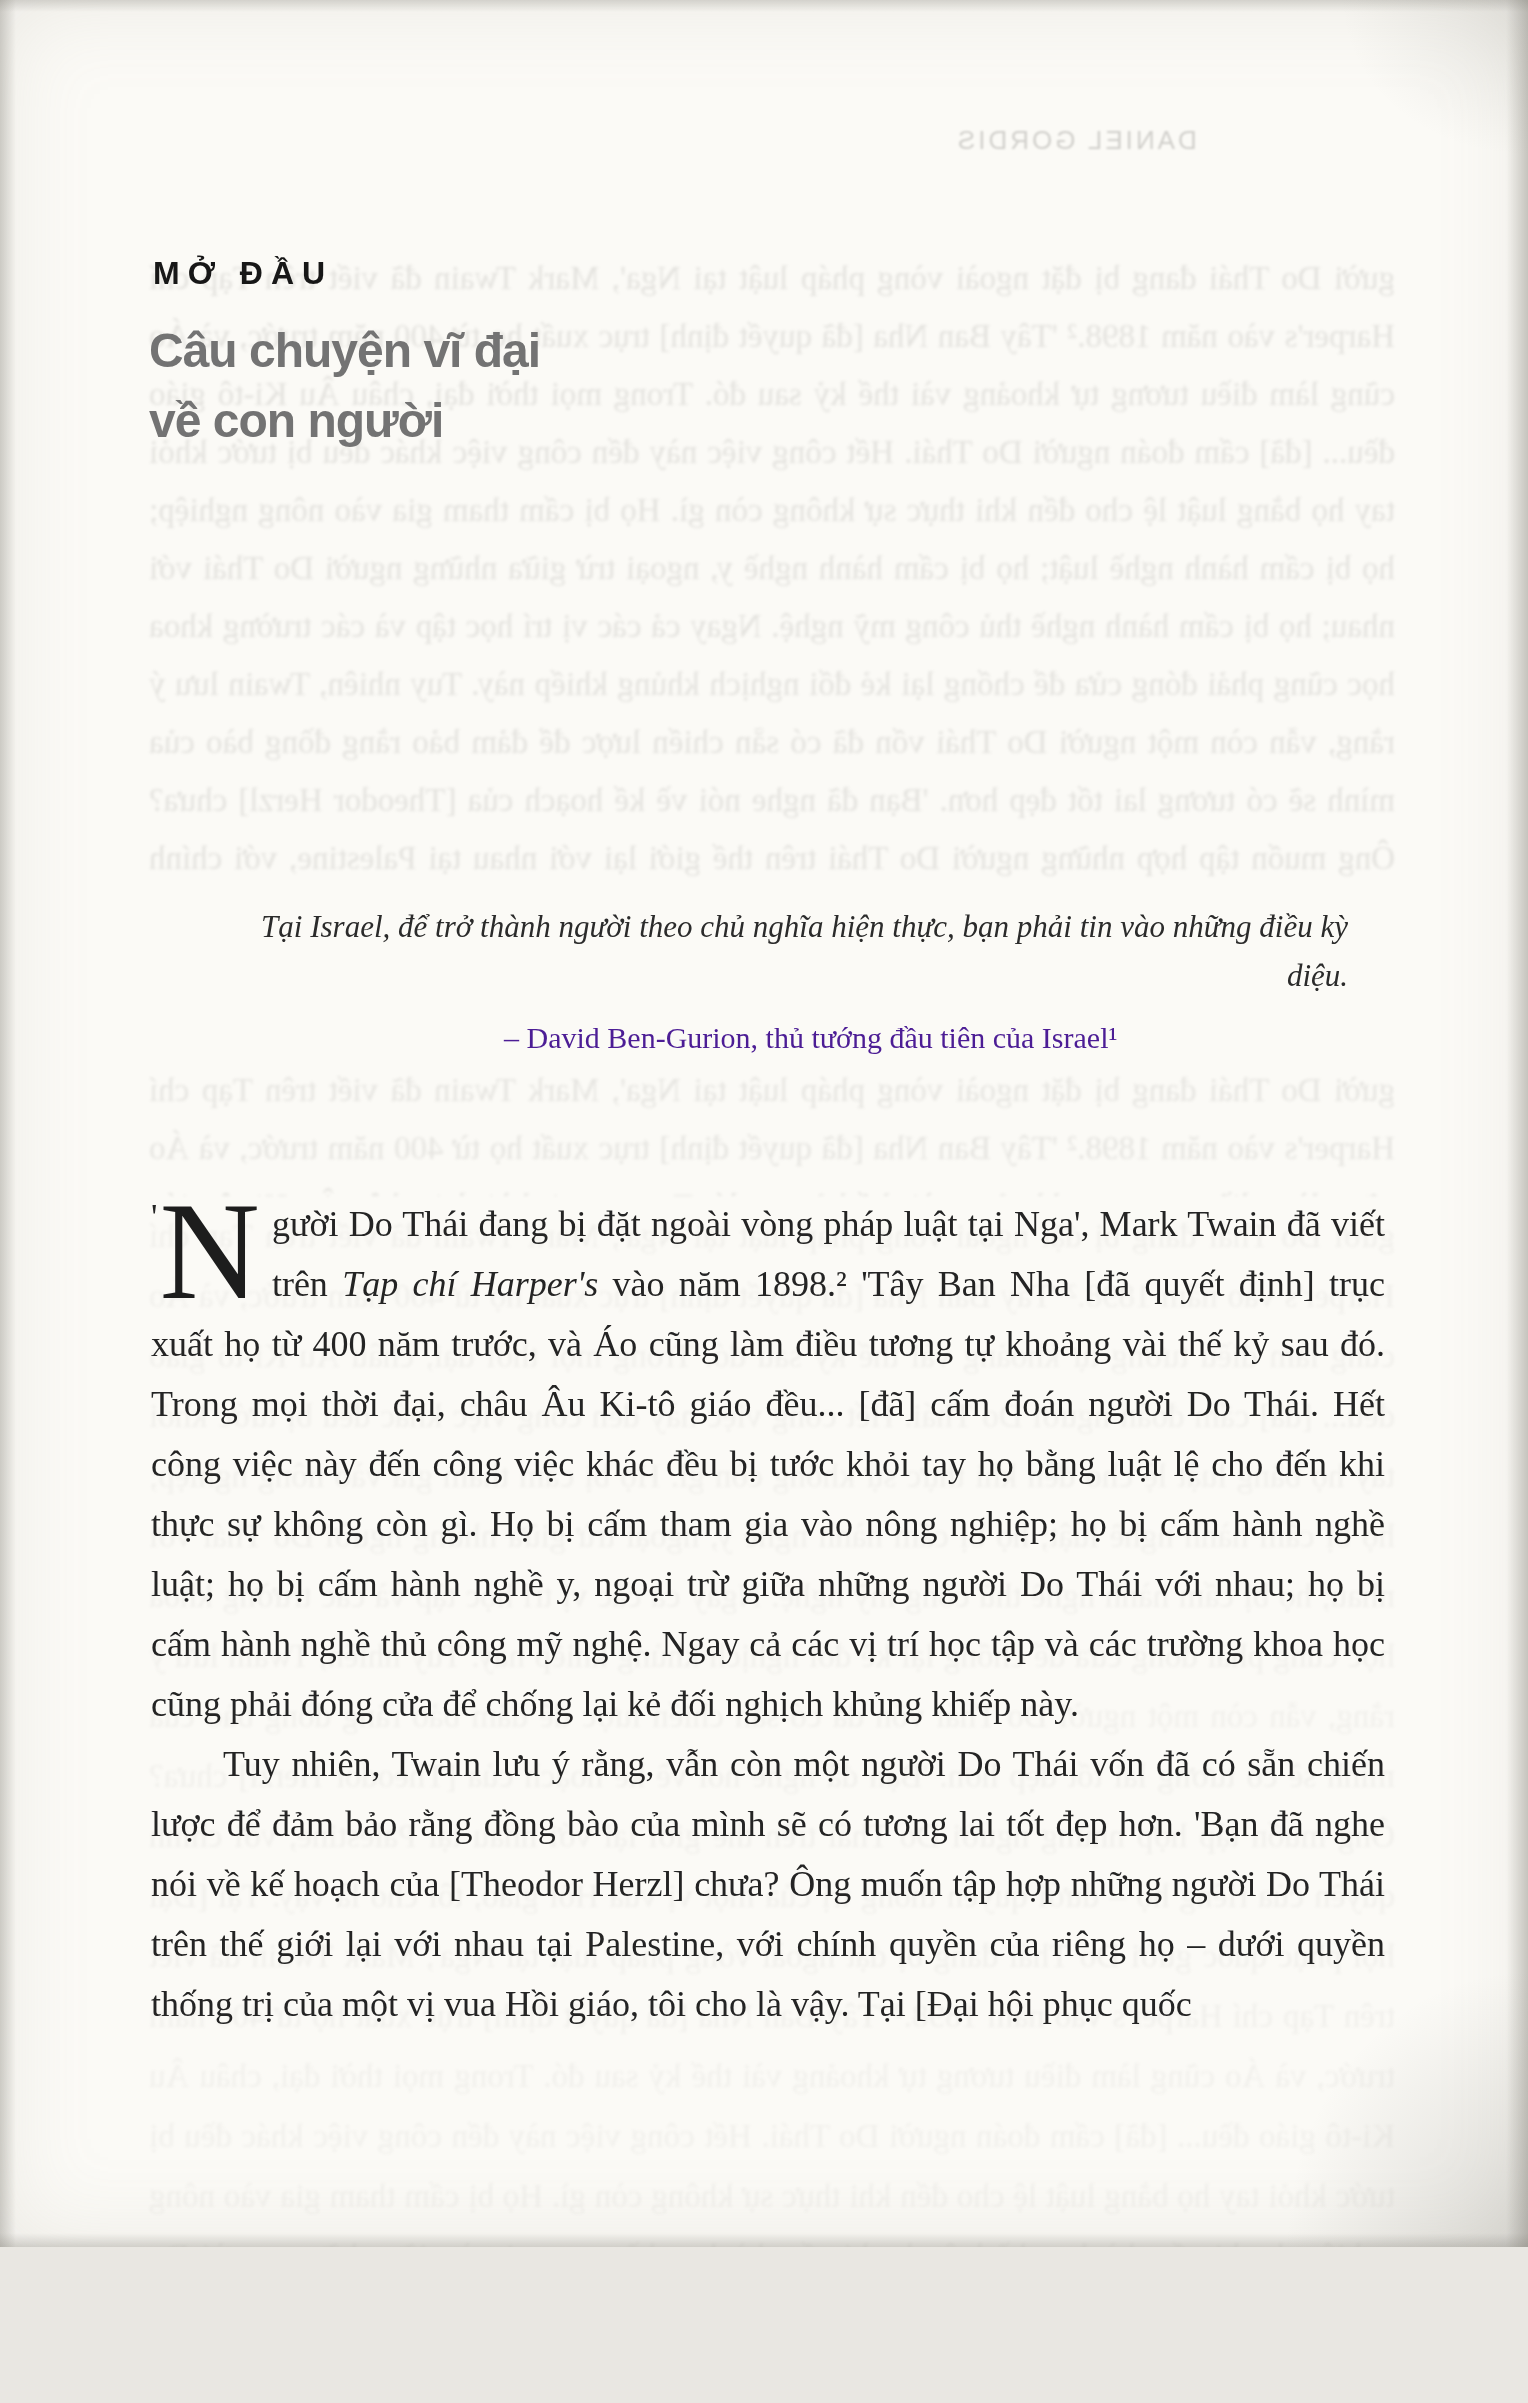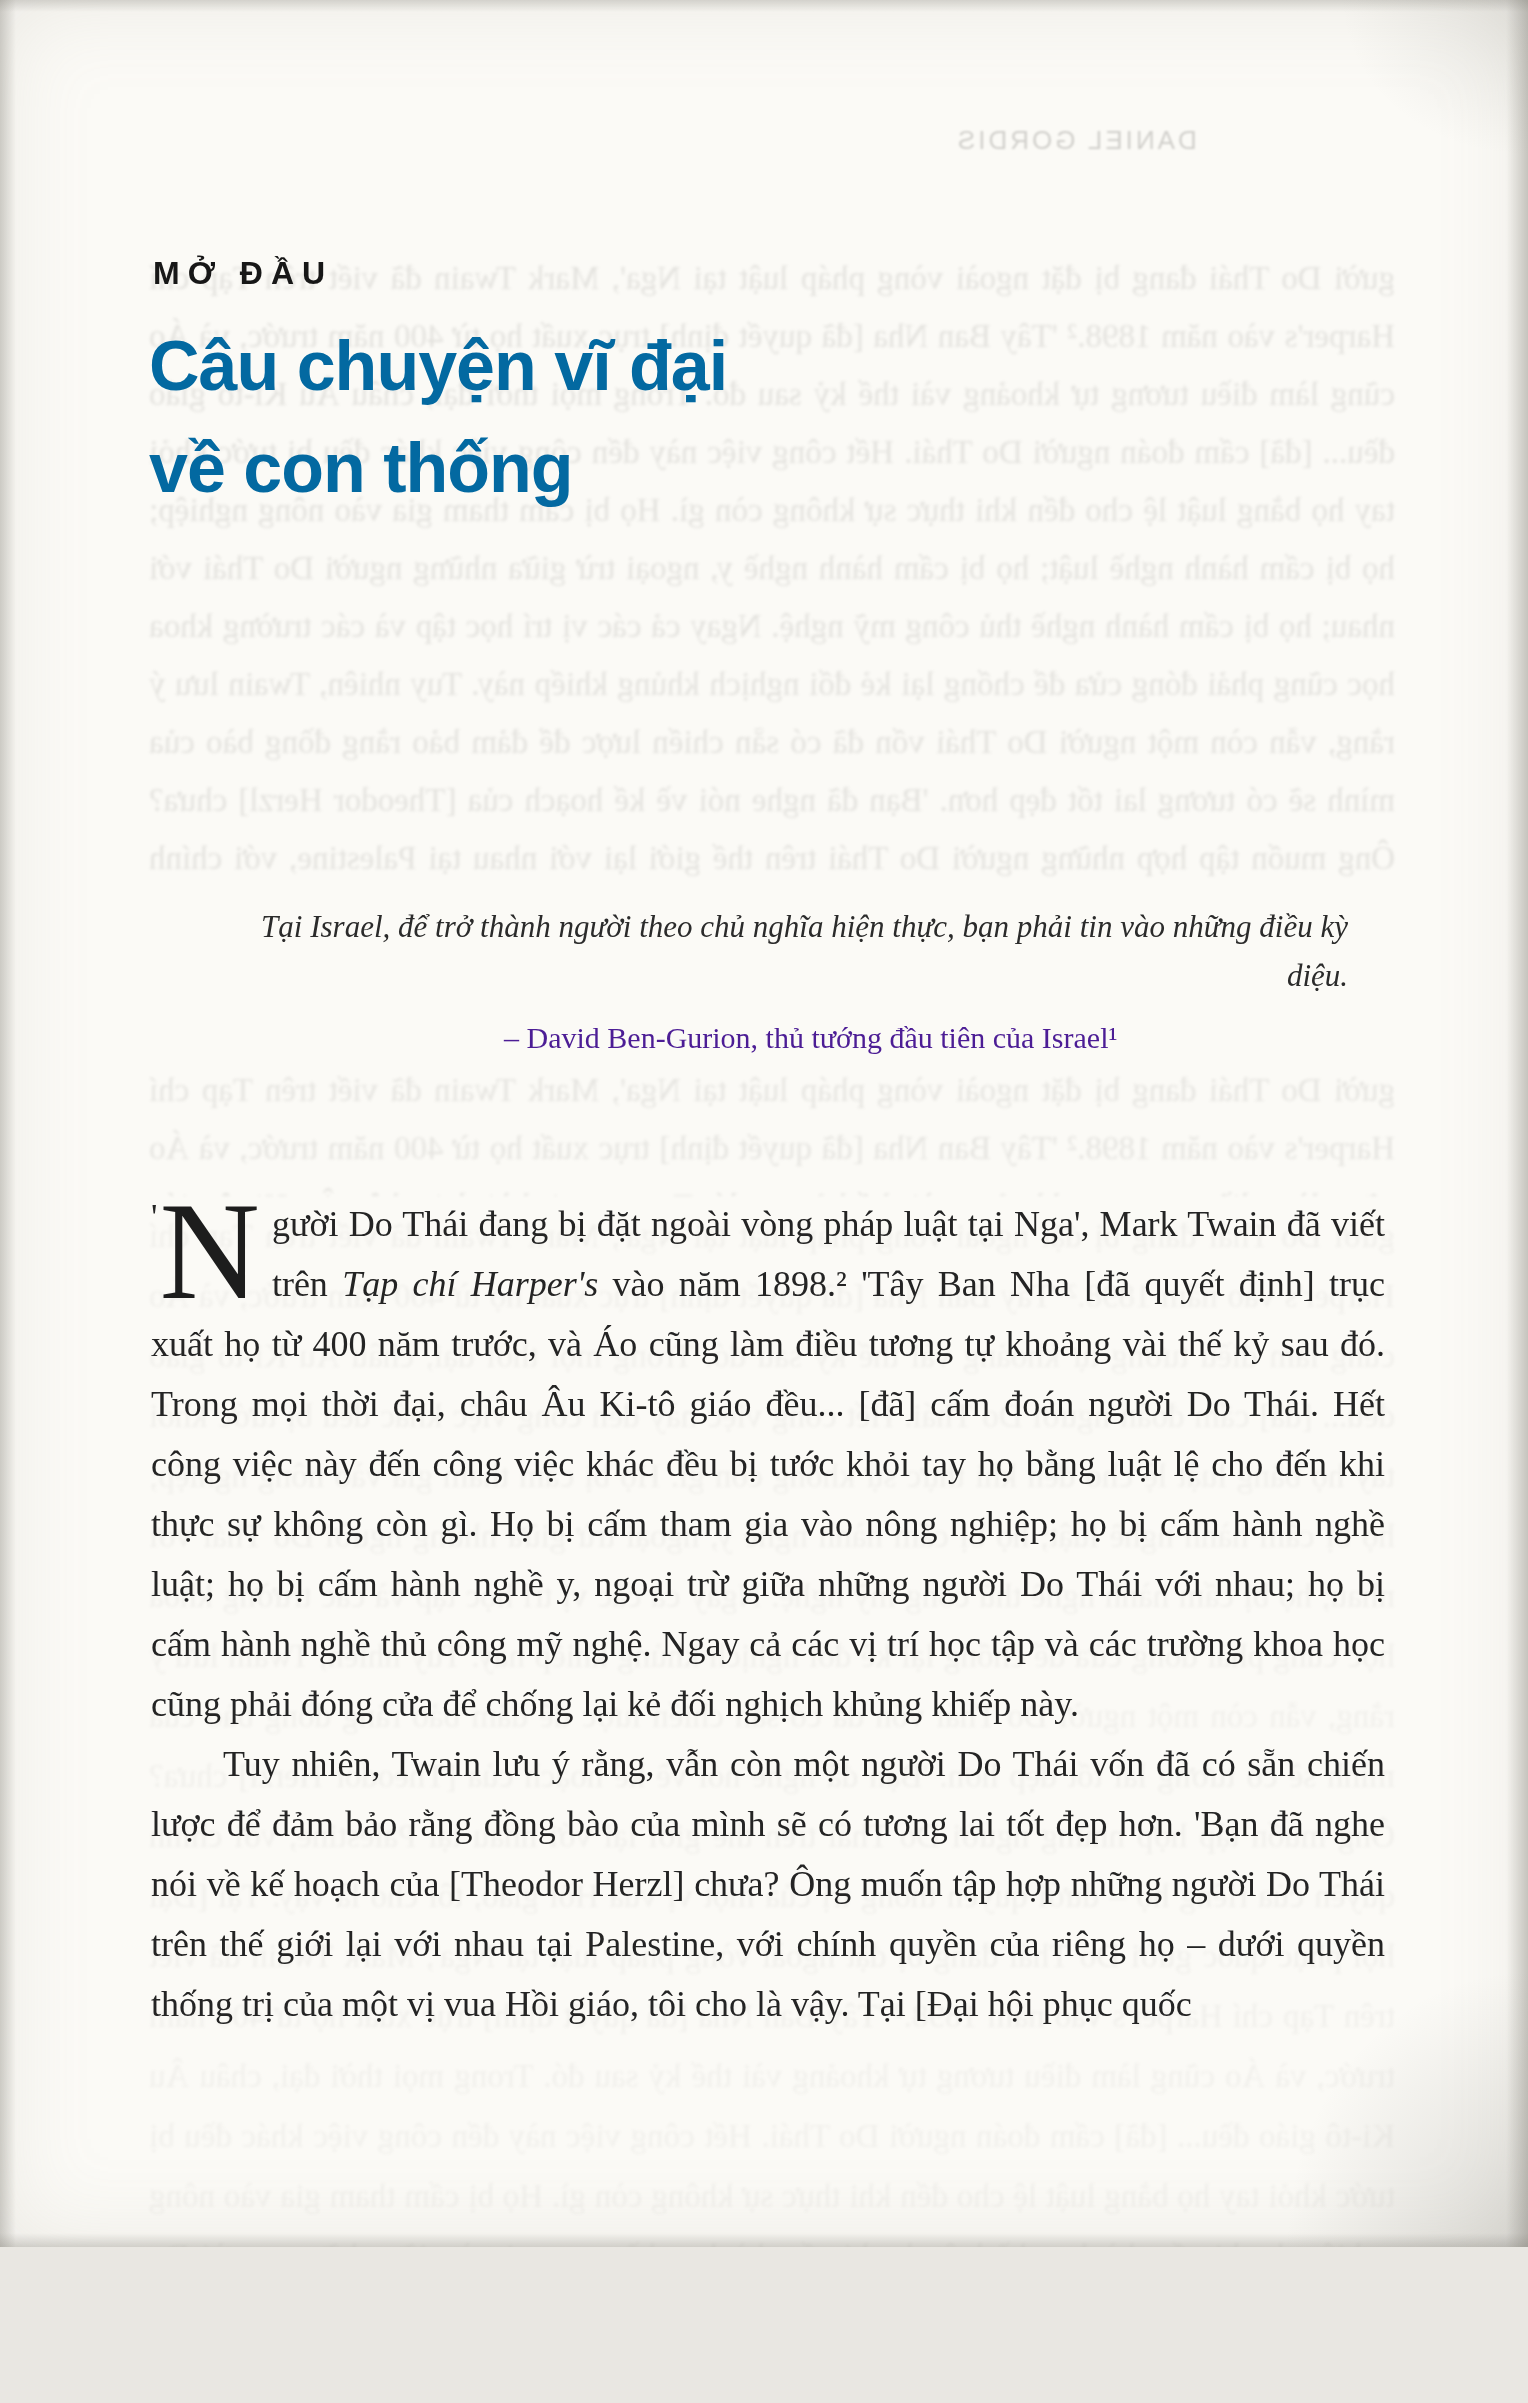--- a/index.html
+++ b/index.html
@@ -47,21 +47,21 @@
 
   
   .kicker {
     position:absolute; z-index:3; left:153px; top:255px;
     font-family:"Liberation Sans", sans-serif; font-weight:700;
     font-size:32px; letter-spacing:8px; color:#171717;
   }
   .title {
     position:absolute; z-index:3; left:149px; top:316px;
     font-family:"Liberation Sans", sans-serif; font-weight:700;
-    font-size:70px; line-height:1.45; color:#0369a1; letter-spacing:-1px;
+    font-size:48px; line-height:1.45; color:#737373; letter-spacing:-1px;
   }
   .epigraph {
     position:absolute; z-index:3; left:261px; top:903px; width:1087px;
     font-style:italic; font-size:31px; line-height:1.58; color:#2b2b2b;text-align:right;
   }
   .epigraph-attrib {
     position:absolute; z-index:3; left:504px; top:1021px;
     font-style:normal; font-size:30px; color:#4c1d95;
   }
   .body-text {
@@ -89,21 +89,21 @@
   <div class="bleed bleed-hdr">
     <span>DANIEL GORDIS</span>
   </div>
   <div class="bleed bleed-a bleed-fill">gười Do Thái đang bị đặt ngoài vòng pháp luật tại Nga', Mark Twain đã viết trên Tạp chí Harper's vào năm 1898.² 'Tây Ban Nha [đã quyết định] trục xuất họ từ 400 năm trước, và Áo cũng làm điều tương tự khoảng vài thế kỷ sau đó. Trong mọi thời đại, châu Âu Ki-tô giáo đều... [đã] cấm đoán người Do Thái. Hết công việc này đến công việc khác đều bị tước khỏi tay họ bằng luật lệ cho đến khi thực sự không còn gì. Họ bị cấm tham gia vào nông nghiệp; họ bị cấm hành nghề luật; họ bị cấm hành nghề y, ngoại trừ giữa những người Do Thái với nhau; họ bị cấm hành nghề thủ công mỹ nghệ. Ngay cả các vị trí học tập và các trường khoa học cũng phải đóng cửa để chống lại kẻ đối nghịch khủng khiếp này. Tuy nhiên, Twain lưu ý rằng, vẫn còn một người Do Thái vốn đã có sẵn chiến lược để đảm bảo rằng đồng bào của mình sẽ có tương lai tốt đẹp hơn. 'Bạn đã nghe nói về kế hoạch của [Theodor Herzl] chưa? Ông muốn tập hợp những người Do Thái trên thế giới lại với nhau tại Palestine, với chính quyền của riêng họ – dưới quyền thống trị của một vị vua Hồi giáo, tôi cho là vậy. Tại [Đại hội phục quốc gười Do Thái đang bị đặt ngoài vòng pháp luật tại Nga', Mark Twain đã viết trên Tạp chí Harper's vào năm 1898.² 'Tây Ban Nha [đã quyết định] trục xuất họ từ 400 năm trước, và Áo cũng làm điều tương tự khoảng vài thế kỷ sau đó. Trong mọi thời đại, châu Âu Ki-tô giáo đều... [đã] cấm đoán người Do Thái. Hết công việc này đến công việc khác đều bị tước khỏi tay họ bằng luật lệ cho đến khi thực sự không còn gì. Họ bị cấm tham gia vào nông nghiệp; họ bị cấm hành nghề luật; họ bị cấm hành nghề y, ngoại trừ giữa những người Do Thái với nhau; họ bị cấm hành nghề thủ công mỹ nghệ. Ngay cả các vị trí học tập và các trường khoa học cũng phải đóng cửa để chống lại kẻ đối nghịch khủng khiếp này. Tuy nhiên, Twain lưu ý rằng, vẫn còn một người Do Thái vốn đã có sẵn chiến lược để đảm bảo rằng đồng bào của mình sẽ có tương lai tốt đẹp hơn. 'Bạn đã nghe nói về kế hoạch của [Theodor Herzl] chưa? Ông muốn tập hợp những người Do Thái trên thế giới lại với nhau tại Palestine, với chính quyền của riêng họ – dưới quyền thống trị của một vị vua Hồi giáo, tôi cho là vậy. Tại [Đại hội phục quốc gười Do Thái đang bị đặt ngoài vòng pháp luật tại Nga', Mark Twain đã viết trên Tạp chí Harper's vào năm 1898.² 'Tây Ban Nha [đã quyết định] trục xuất họ từ 400 năm trước, và Áo cũng làm điều tương tự khoảng vài thế kỷ sau đó. Trong mọi thời đại, châu Âu Ki-tô giáo đều... [đã] cấm đoán người Do Thái. Hết công việc này đến công việc khác đều bị tước khỏi tay họ bằng luật lệ cho đến khi thực sự không còn gì. Họ bị cấm tham gia vào nông nghiệp; họ bị cấm hành nghề luật; họ bị cấm hành nghề y, ngoại trừ giữa những người Do Thái với nhau; họ bị cấm hành nghề thủ công mỹ nghệ. Ngay cả các vị trí học tập và các trường khoa học cũng phải đóng cửa để chống lại kẻ đối nghịch khủng khiếp này. Tuy nhiên, Twain lưu ý rằng, vẫn còn một người Do Thái vốn đã có sẵn chiến lược để đảm bảo rằng đồng bào của mình sẽ có tương lai tốt đẹp hơn. 'Bạn đã nghe nói về kế hoạch của [Theodor Herzl] chưa? Ông muốn tập hợp những người Do Thái trên thế giới lại với nhau tại Palestine, với chính quyền của riêng họ – dưới quyền thống trị của một vị vua Hồi giáo, tôi cho là vậy. Tại [Đại hội phục quốc gười Do Thái đang bị đặt ngoài vòng pháp luật tại Nga', Mark Twain đã viết trên Tạp chí Harper's vào năm 1898.² 'Tây Ban Nha [đã quyết định] trục xuất họ từ 400 năm trước, và Áo cũng làm điều tương tự khoảng vài thế kỷ sau đó. Trong mọi thời đại, châu Âu Ki-tô giáo đều... [đã] cấm đoán người Do Thái. Hết công việc này đến công việc khác đều bị tước khỏi tay họ bằng luật lệ cho đến khi thực sự không còn gì. Họ bị cấm tham gia vào nông nghiệp; họ bị cấm hành nghề luật; họ bị cấm hành nghề y, ngoại trừ giữa những người Do Thái với nhau; họ bị cấm hành nghề thủ công mỹ nghệ. Ngay cả các vị trí học tập và các trường khoa học cũng phải đóng cửa để chống lại kẻ đối nghịch khủng khiếp này. Tuy nhiên, Twain lưu ý rằng, vẫn còn một người Do Thái vốn đã có sẵn chiến lược để đảm bảo rằng đồng bào của mình sẽ có tương lai tốt đẹp hơn. 'Bạn đã nghe nói về kế hoạch của [Theodor Herzl] chưa? Ông muốn tập hợp những người Do Thái trên thế giới lại với nhau tại Palestine, với chính quyền của riêng họ – dưới quyền thống trị của một vị vua Hồi giáo, tôi cho là vậy. Tại [Đại hội phục quốc gười Do Thái đang bị đặt ngoài vòng pháp luật tại Nga', Mark Twain đã viết trên Tạp chí Harper's vào năm 1898.² 'Tây Ban Nha [đã quyết định] trục xuất họ từ 400 năm trước, và Áo cũng làm điều tương tự khoảng vài thế kỷ sau đó. Trong mọi thời đại, châu Âu Ki-tô giáo đều... [đã] cấm đoán người Do Thái. Hết công việc này đến công việc khác đều bị tước khỏi tay họ bằng luật lệ cho đến khi thực sự không còn gì. Họ bị cấm tham gia vào nông nghiệp; họ bị cấm hành nghề luật; họ bị cấm hành nghề y, ngoại trừ giữa những người Do Thái với nhau; họ bị cấm hành nghề thủ công mỹ nghệ. Ngay cả các vị trí học tập và các trường khoa học cũng phải đóng cửa để chống lại kẻ đ</div>
   <div class="bleed bleed-b bleed-fill">gười Do Thái đang bị đặt ngoài vòng pháp luật tại Nga', Mark Twain đã viết trên Tạp chí Harper's vào năm 1898.² 'Tây Ban Nha [đã quyết định] trục xuất họ từ 400 năm trước, và Áo cũng làm điều tương tự khoảng vài thế kỷ sau đó. Trong mọi thời đại, châu Âu Ki-tô giáo đều... [đã] cấm đoán người Do Thái. Hết công việc này đến công việc khác đều bị tước khỏi tay họ bằng luật lệ cho đến khi thực sự không còn gì. Họ bị cấm tham gia vào nông nghiệp; họ bị cấm hành nghề luật; họ bị cấm hành nghề y, ngoại trừ giữa những người Do Thái với nhau; họ bị cấm hành nghề thủ công mỹ nghệ. Ngay cả các vị trí học tập và các trường khoa học cũng phải đóng cửa để chống lại kẻ đối nghịch khủng khiếp này. Tuy nhiên, Twain lưu ý rằng, vẫn còn một người Do Thái vốn đã có sẵn chiến lược để đảm bảo rằng đồng bào của mình sẽ có tương lai tốt đẹp hơn. 'Bạn đã nghe nói về kế hoạch của [Theodor Herzl] chưa? Ông muốn tập hợp những người Do Thái trên thế giới lại với nhau tại Palestine, với chính quyền của riêng họ – dưới quyền thống trị của một vị vua Hồi giáo, tôi cho là vậy. Tại [Đại hội phục quốc gười Do Thái đang bị đặt ngoài vòng pháp luật tại Nga', Mark Twain đã viết trên Tạp chí Harper's vào năm 1898.² 'Tây Ban Nha [đã quyết định] trục xuất họ từ 400 năm trước, và Áo cũng làm điều tương tự khoảng vài thế kỷ sau đó. Trong mọi thời đại, châu Âu Ki-tô giáo đều... [đã] cấm đoán người Do Thái. Hết công việc này đến công việc khác đều bị tước khỏi tay họ bằng luật lệ cho đến khi thực sự không còn gì. Họ bị cấm tham gia vào nông nghiệp; họ bị cấm hành nghề luật; họ bị cấm hành nghề y, ngoại trừ giữa những người Do Thái với nhau; họ bị cấm hành nghề thủ công mỹ nghệ. Ngay cả các vị trí học tập và các trường khoa học cũng phải đóng cửa để chống lại kẻ đối nghịch khủng khiếp này. Tuy nhiên, Twain lưu ý rằng, vẫn còn một người Do Thái vốn đã có sẵn chiến lược để đảm bảo rằng đồng bào của mình sẽ có tương lai tốt đẹp hơn. 'Bạn đã nghe nói về kế hoạch của [Theodor Herzl] chưa? Ông muốn tập hợp những người Do Thái trên thế giới lại với nhau tại Palestine, với chính quyền của riêng họ – dưới quyền thống trị của một vị vua Hồi giáo, tôi cho là vậy. Tại [Đại hội phục quốc gười Do Thái đang bị đặt ngoài vòng pháp luật tại Nga', Mark Twain đã viết trên Tạp chí Harper's vào năm 1898.² 'Tây Ban Nha [đã quyết định] trục xuất họ từ 400 năm trước, và Áo cũng làm điều tương tự khoảng vài thế kỷ sau đó. Trong mọi thời đại, châu Âu Ki-tô giáo đều... [đã] cấm đoán người Do Thái. Hết công việc này đến công việc khác đều bị tước khỏi tay họ bằng luật lệ cho đến khi thực sự không còn gì. Họ bị cấm tham gia vào nông nghiệp; họ bị cấm hành nghề luật; họ bị cấm hành nghề y, ngoại trừ giữa những người Do Thái với nhau; họ bị cấm hành nghề thủ công mỹ nghệ. Ngay cả các vị trí học tập và các trường khoa học cũng phải đóng cửa để chống lại kẻ đối nghịch khủng khiếp này. Tuy nhiên, Twain lưu ý rằng, vẫn còn một người Do Thái vốn đã có sẵn chiến lược để đảm bảo rằng đồng bào của mình sẽ có tương lai tốt đẹp hơn. 'Bạn đã nghe nói về kế hoạch của [Theodor Herzl] chưa? Ông muốn tập hợp những người Do Thái trên thế giới lại với nhau tại Palestine, với chính quyền của riêng họ – dưới quyền thống trị của một vị vua Hồi giáo, tôi cho là vậy. Tại [Đại hội phục quốc gười Do Thái đang bị đặt ngoài vòng pháp luật tại Nga', Mark Twain đã viết trên Tạp chí Harper's vào năm 1898.² 'Tây Ban Nha [đã quyết định] trục xuất họ từ 400 năm trước, và Áo cũng làm điều tương tự khoảng vài thế kỷ sau đó. Trong mọi thời đại, châu Âu Ki-tô giáo đều... [đã] cấm đoán người Do Thái. Hết công việc này đến công việc khác đều bị tước khỏi tay họ bằng luật lệ cho đến khi thực sự không còn gì. Họ bị cấm tham gia vào nông nghiệp; họ bị cấm hành nghề luật; họ bị cấm hành nghề y, ngoại trừ giữa những người Do Thái với nhau; họ bị cấm hành nghề thủ công mỹ nghệ. Ngay cả các vị trí học tập và các trường khoa học cũng phải đóng cửa để chống lại kẻ đối nghịch khủng khiếp này. Tuy nhiên, Twain lưu ý rằng, vẫn còn một người Do Thái vốn đã có sẵn chiến lược để đảm bảo rằng đồng bào của mình sẽ có tương lai tốt đẹp hơn. 'Bạn đã nghe nói về kế hoạch của [Theodor Herzl] chưa? Ông muốn tập hợp những người Do Thái trên thế giới lại với nhau tại Palestine, với chính quyền của riêng họ – dưới quyền thống trị của một vị vua Hồi giáo, tôi cho là vậy. Tại [Đại hội phục quốc gười Do Thái đang bị đặt ngoài vòng pháp luật tại Nga', Mark Twain đã viết trên Tạp chí Harper's vào năm 1898.² 'Tây Ban Nha [đã quyết định] trục xuất họ từ 400 năm trước, và Áo cũng làm điều tương tự khoảng vài thế kỷ sau đó. Trong mọi thời đại, châu Âu Ki-tô giáo đều... [đã] cấm đoán người Do Thái. Hết công việc này đến công việc khác đều bị tước khỏi tay họ bằng luật lệ cho đến khi thực sự không còn gì. Họ bị cấm tham gia vào nông nghiệp; họ bị cấm hành nghề luật; họ bị cấm hành nghề y, ngoại trừ giữa những người Do Thái với nhau; họ bị cấm hành nghề thủ công mỹ nghệ. Ngay cả các vị trí học tập và các trường khoa học cũng phải đóng cửa để chống lại kẻ đ</div>
   <div class="bleed bleed-c bleed-fill">gười Do Thái đang bị đặt ngoài vòng pháp luật tại Nga', Mark Twain đã viết trên Tạp chí Harper's vào năm 1898.² 'Tây Ban Nha [đã quyết định] trục xuất họ từ 400 năm trước, và Áo cũng làm điều tương tự khoảng vài thế kỷ sau đó. Trong mọi thời đại, châu Âu Ki-tô giáo đều... [đã] cấm đoán người Do Thái. Hết công việc này đến công việc khác đều bị tước khỏi tay họ bằng luật lệ cho đến khi thực sự không còn gì. Họ bị cấm tham gia vào nông nghiệp; họ bị cấm hành nghề luật; họ bị cấm hành nghề y, ngoại trừ giữa những người Do Thái với nhau; họ bị cấm hành nghề thủ công mỹ nghệ. Ngay cả các vị trí học tập và các trường khoa học cũng phải đóng cửa để chống lại kẻ đối nghịch khủng khiếp này. Tuy nhiên, Twain lưu ý rằng, vẫn còn một người Do Thái vốn đã có sẵn chiến lược để đảm bảo rằng đồng bào của mình sẽ có tương lai tốt đẹp hơn. 'Bạn đã nghe nói về kế hoạch của [Theodor Herzl] chưa? Ông muốn tập hợp những người Do Thái trên thế giới lại với nhau tại Palestine, với chính quyền của riêng họ – dưới quyền thống trị của một vị vua Hồi giáo, tôi cho là vậy. Tại [Đại hội phục quốc gười Do Thái đang bị đặt ngoài vòng pháp luật tại Nga', Mark Twain đã viết trên Tạp chí Harper's vào năm 1898.² 'Tây Ban Nha [đã quyết định] trục xuất họ từ 400 năm trước, và Áo cũng làm điều tương tự khoảng vài thế kỷ sau đó. Trong mọi thời đại, châu Âu Ki-tô giáo đều... [đã] cấm đoán người Do Thái. Hết công việc này đến công việc khác đều bị tước khỏi tay họ bằng luật lệ cho đến khi thực sự không còn gì. Họ bị cấm tham gia vào nông nghiệp; họ bị cấm hành nghề luật; họ bị cấm hành nghề y, ngoại trừ giữa những người Do Thái với nhau; họ bị cấm hành nghề thủ công mỹ nghệ. Ngay cả các vị trí học tập và các trường khoa học cũng phải đóng cửa để chống lại kẻ đối nghịch khủng khiếp này. Tuy nhiên, Twain lưu ý rằng, vẫn còn một người Do Thái vốn đã có sẵn chiến lược để đảm bảo rằng đồng bào của mình sẽ có tương lai tốt đẹp hơn. 'Bạn đã nghe nói về kế hoạch của [Theodor Herzl] chưa? Ông muốn tập hợp những người Do Thái trên thế giới lại với nhau tại Palestine, với chính quyền của riêng họ – dưới quyền thống trị của một vị vua Hồi giáo, tôi cho là vậy. Tại [Đại hội phục quốc gười Do Thái đang bị đặt ngoài vòng pháp luật tại Nga', Mark Twain đã viết trên Tạp chí Harper's vào năm 1898.² 'Tây Ban Nha [đã quyết định] trục xuất họ từ 400 năm trước, và Áo cũng làm điều tương tự khoảng vài thế kỷ sau đó. Trong mọi thời đại, châu Âu Ki-tô giáo đều... [đã] cấm đoán người Do Thái. Hết công việc này đến công việc khác đều bị tước khỏi tay họ bằng luật lệ cho đến khi thực sự không còn gì. Họ bị cấm tham gia vào nông nghiệp; họ bị cấm hành nghề luật; họ bị cấm hành nghề y, ngoại trừ giữa những người Do Thái với nhau; họ bị cấm hành nghề thủ công mỹ nghệ. Ngay cả các vị trí học tập và các trường khoa học cũng phải đóng cửa để chống lại kẻ đối nghịch khủng khiếp này. Tuy nhiên, Twain lưu ý rằng, vẫn còn một người Do Thái vốn đã có sẵn chiến lược để đảm bảo rằng đồng bào của mình sẽ có tương lai tốt đẹp hơn. 'Bạn đã nghe nói về kế hoạch của [Theodor Herzl] chưa? Ông muốn tập hợp những người Do Thái trên thế giới lại với nhau tại Palestine, với chính quyền của riêng họ – dưới quyền thống trị của một vị vua Hồi giáo, tôi cho là vậy. Tại [Đại hội phục quốc gười Do Thái đang bị đặt ngoài vòng pháp luật tại Nga', Mark Twain đã viết trên Tạp chí Harper's vào năm 1898.² 'Tây Ban Nha [đã quyết định] trục xuất họ từ 400 năm trước, và Áo cũng làm điều tương tự khoảng vài thế kỷ sau đó. Trong mọi thời đại, châu Âu Ki-tô giáo đều... [đã] cấm đoán người Do Thái. Hết công việc này đến công việc khác đều bị tước khỏi tay họ bằng luật lệ cho đến khi thực sự không còn gì. Họ bị cấm tham gia vào nông nghiệp; họ bị cấm hành nghề luật; họ bị cấm hành nghề y, ngoại trừ giữa những người Do Thái với nhau; họ bị cấm hành nghề thủ công mỹ nghệ. Ngay cả các vị trí học tập và các trường khoa học cũng phải đóng cửa để chống lại kẻ đối nghịch khủng khiếp này. Tuy nhiên, Twain lưu ý rằng, vẫn còn một người Do Thái vốn đã có sẵn chiến lược để đảm bảo rằng đồng bào của mình sẽ có tương lai tốt đẹp hơn. 'Bạn đã nghe nói về kế hoạch của [Theodor Herzl] chưa? Ông muốn tập hợp những người Do Thái trên thế giới lại với nhau tại Palestine, với chính quyền của riêng họ – dưới quyền thống trị của một vị vua Hồi giáo, tôi cho là vậy. Tại [Đại hội phục quốc gười Do Thái đang bị đặt ngoài vòng pháp luật tại Nga', Mark Twain đã viết trên Tạp chí Harper's vào năm 1898.² 'Tây Ban Nha [đã quyết định] trục xuất họ từ 400 năm trước, và Áo cũng làm điều tương tự khoảng vài thế kỷ sau đó. Trong mọi thời đại, châu Âu Ki-tô giáo đều... [đã] cấm đoán người Do Thái. Hết công việc này đến công việc khác đều bị tước khỏi tay họ bằng luật lệ cho đến khi thực sự không còn gì. Họ bị cấm tham gia vào nông nghiệp; họ bị cấm hành nghề luật; họ bị cấm hành nghề y, ngoại trừ giữa những người Do Thái với nhau; họ bị cấm hành nghề thủ công mỹ nghệ. Ngay cả các vị trí học tập và các trường khoa học cũng phải đóng cửa để chống lại kẻ đ</div>
 
   <div class="kicker">MỞ ĐẦU</div>
   <h1 class="title">
     <span>Câu chuyện vĩ đại</span><br>
-    <span>về con thống</span>
+    <span>về con người</span>
   </h1>
 
   <blockquote class="epigraph">Tại Israel, để trở thành người theo chủ nghĩa hiện thực, bạn phải tin vào những điều kỳ diệu.</blockquote>
   <div class="epigraph-attrib">– David Ben-Gurion, thủ tướng đầu tiên của Israel¹</div>
 
   <div class="body-text">
     <p>
       <span class="dropcap-wrap">
           <span class="oq">'</span>
           <span class="dropcap">N</span>

